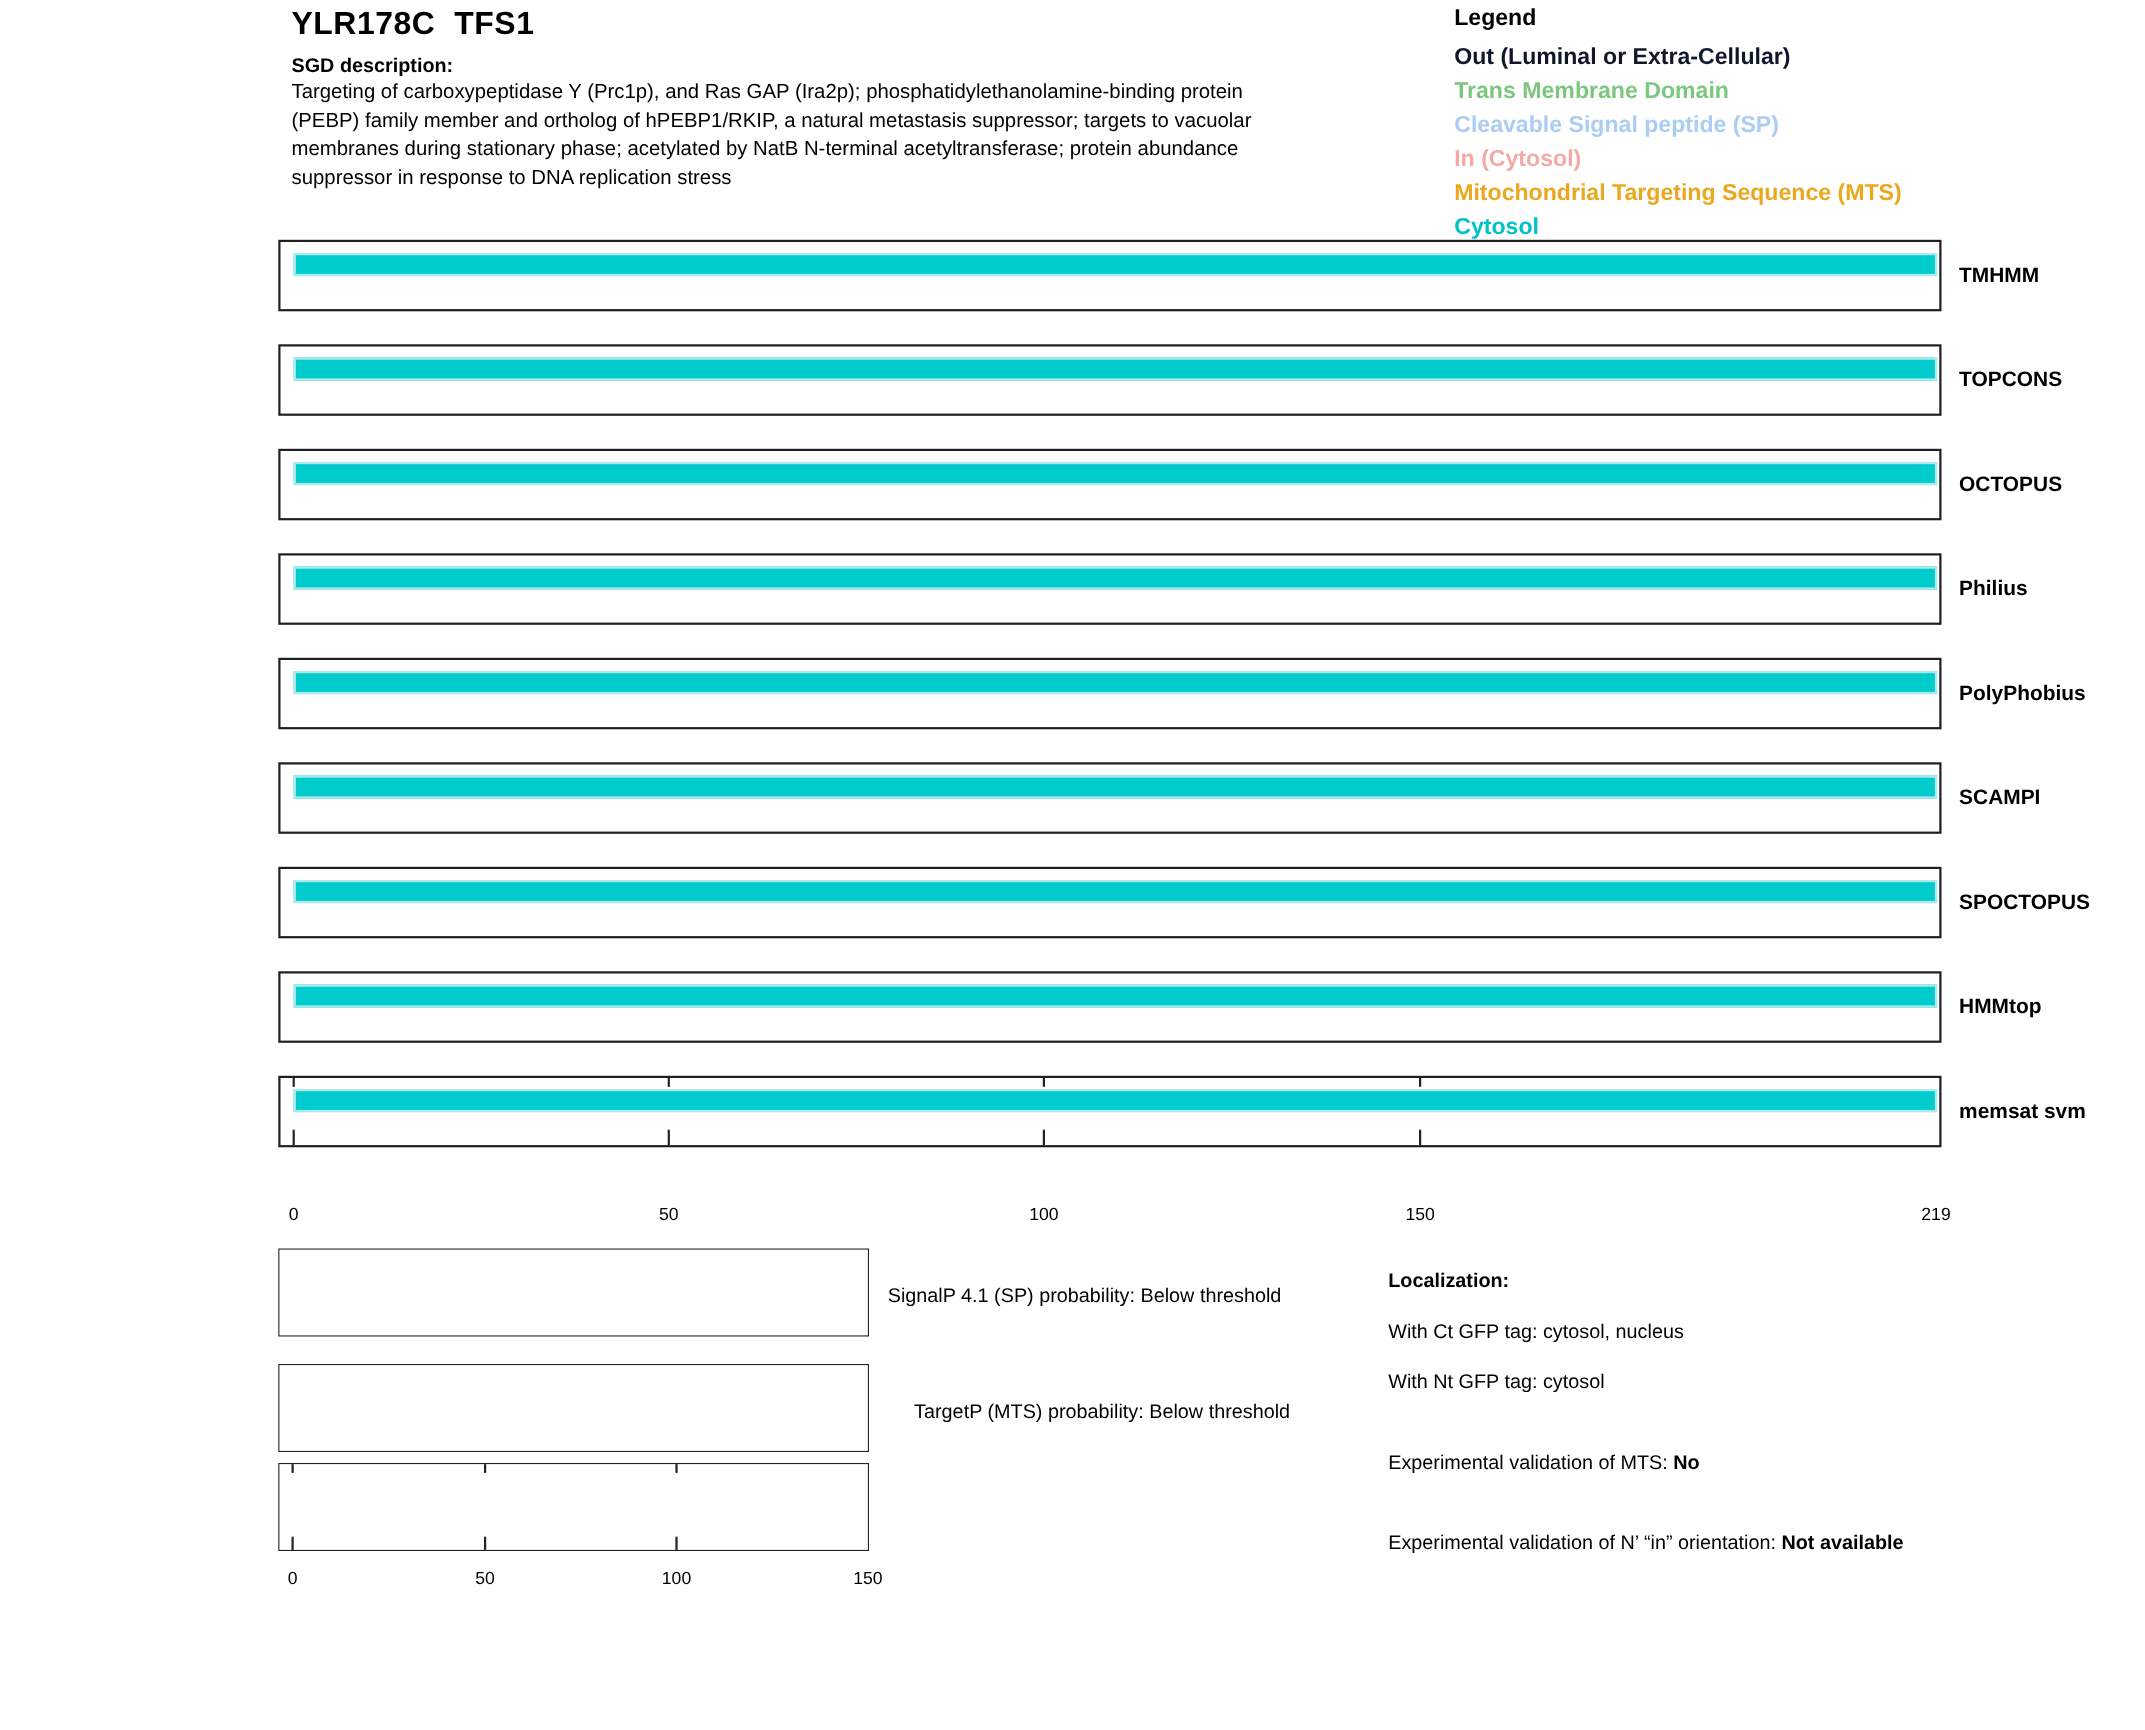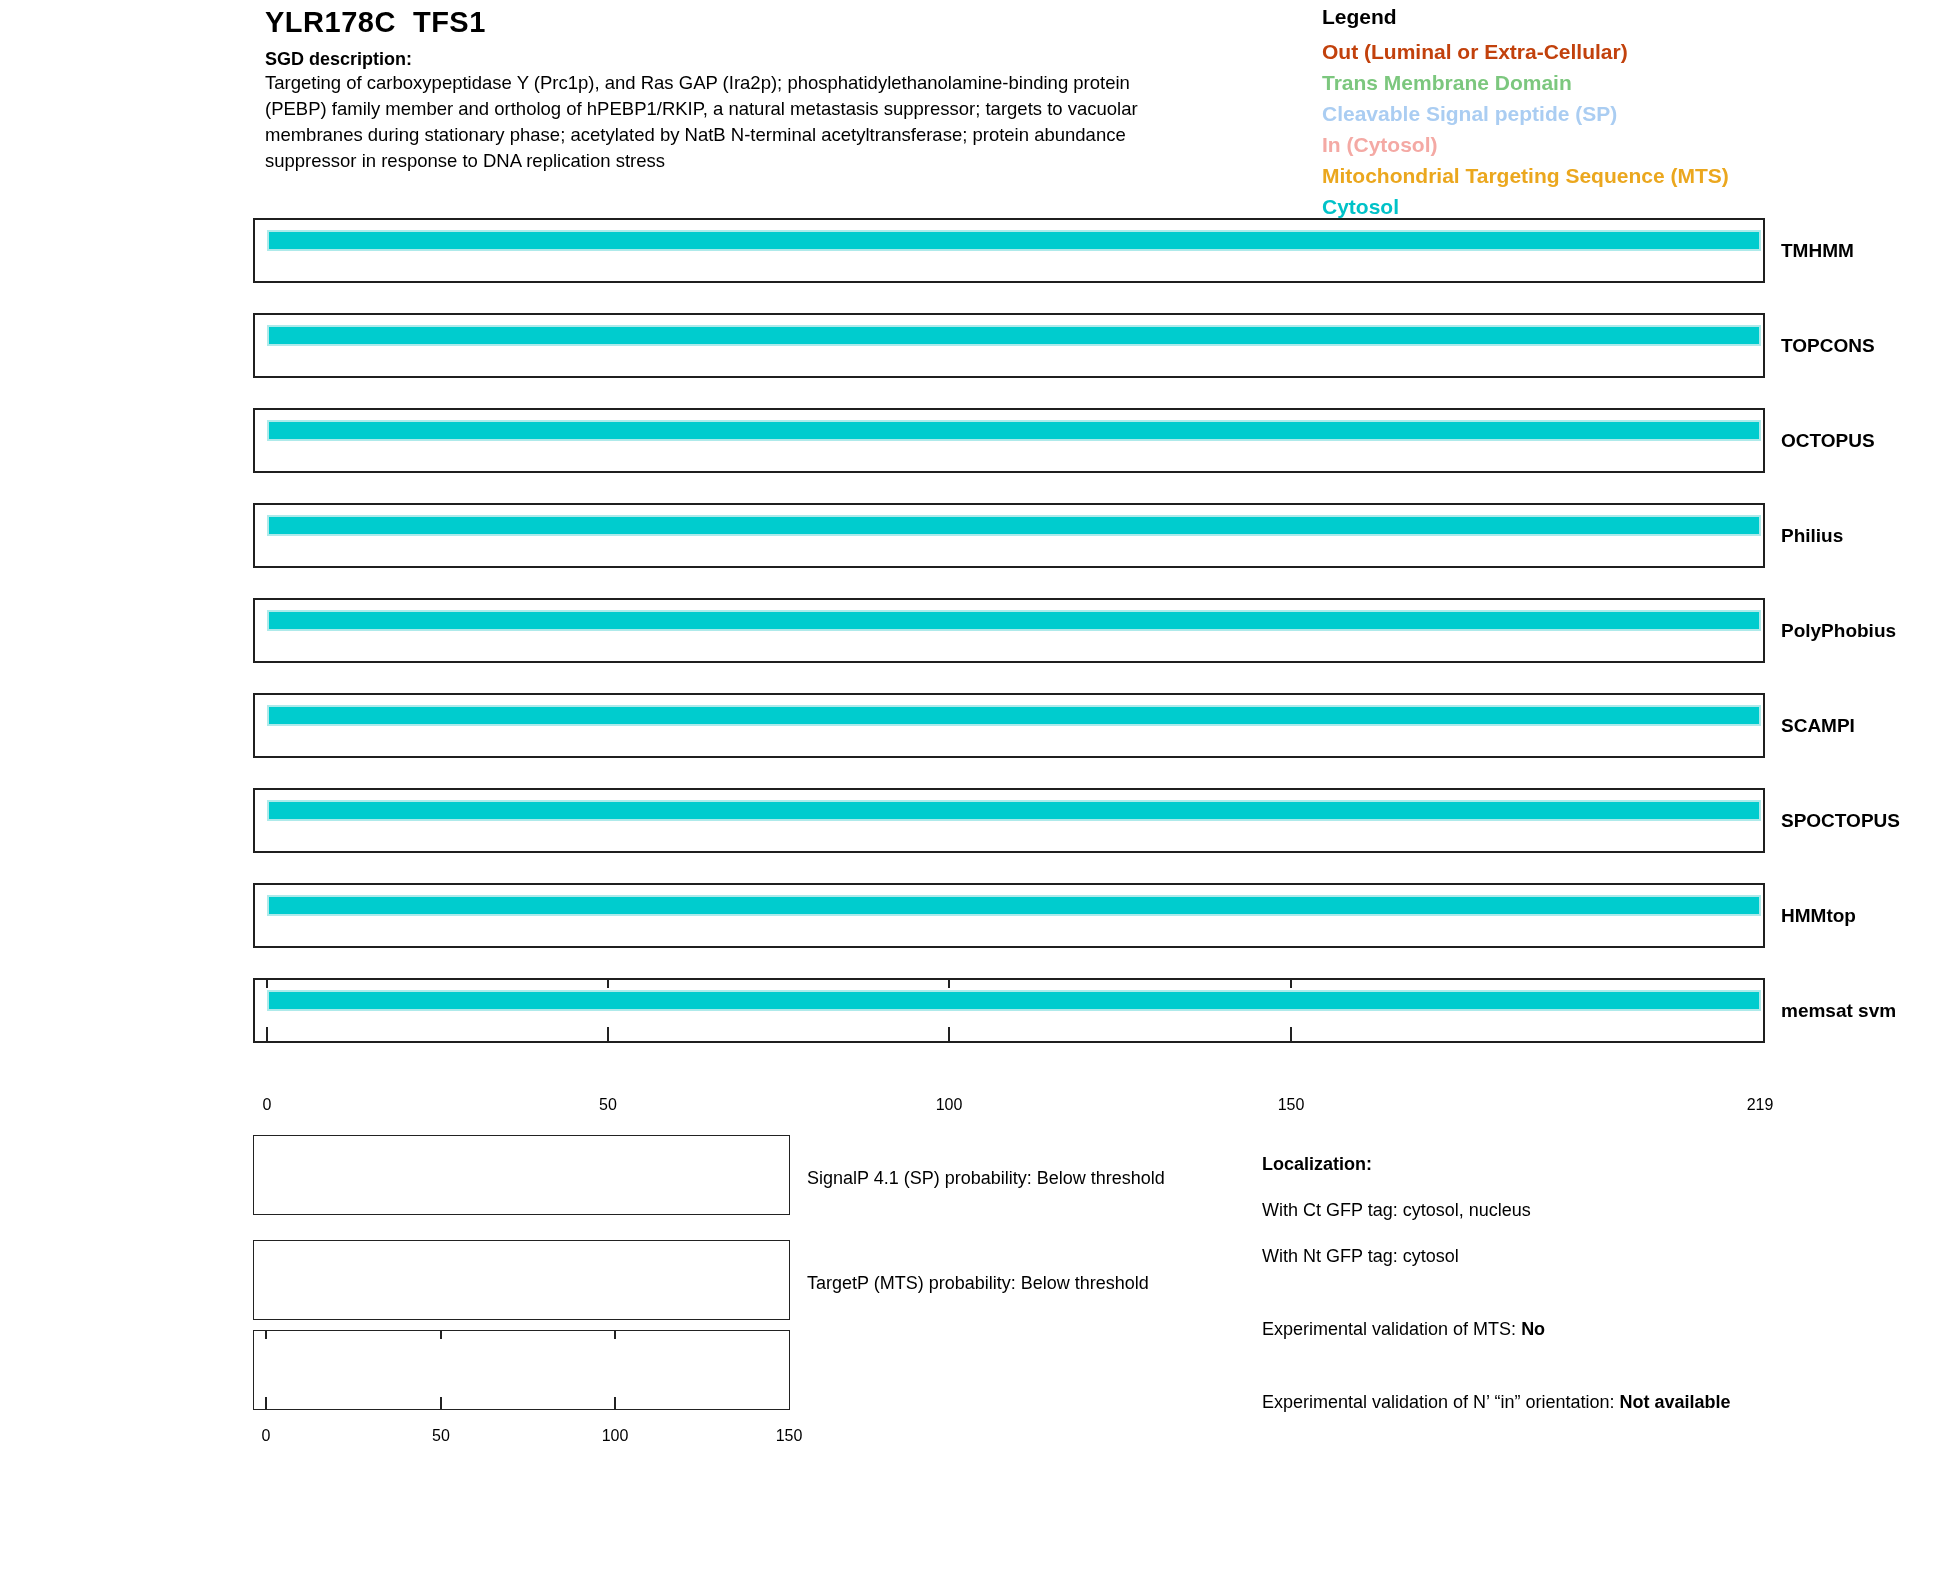--- a/index.html
+++ b/index.html
@@ -29,21 +29,21 @@
   
   .axis-main{position:absolute;left:253px;top:1096px;width:1512px;height:22px;font-size:16px;}
   .axis-main span,.axis-lower span{position:absolute;transform:translateX(-50%);white-space:nowrap;}
   
   .mini-box{position:absolute;left:253px;width:537px;height:80px;border:1.5px solid #222;box-sizing:border-box;background:#fff;}
   #box-signalp{top:1135px;}
   #box-targetp{top:1240px;}
   #box-mitofates{top:1330px;}
   .mini-label{position:absolute;left:807px;font-size:18px;line-height:30px;}
   #lbl-signalp{top:1163px;}
-  #lbl-targetp{top:1268px;}
+  #lbl-targetp{top:1268px;margin-left:24px;}
   #lbl-mitofates{top:1345px;width:340px;}
   .axis-lower{position:absolute;left:253px;top:1427px;width:537px;height:22px;font-size:16px;}
   
   .info{position:absolute;left:1262px;top:1152px;width:500px;font-size:18px;}
   .info-line{margin-bottom:21px;line-height:25px;}
   .info-title{font-weight:bold;}
   .info-gap{height:27px;}
   .bold{font-weight:bold;}
   .orient{line-height:37px;margin-top:-6px;}
 </style>
@@ -56,21 +56,21 @@
   <div class="sgd-label">SGD description:</div>
   <div class="desc">
     <div>Targeting of carboxypeptidase Y (Prc1p), and Ras GAP (Ira2p); phosphatidylethanolamine-binding protein</div>
     <div>(PEBP) family member and ortholog of hPEBP1/RKIP, a natural metastasis suppressor; targets to vacuolar</div>
     <div>membranes during stationary phase; acetylated by NatB N-terminal acetyltransferase; protein abundance</div>
     <div>suppressor in response to DNA replication stress</div>
   </div>
 
   <div class="legend">
     <div class="legend-title">Legend</div>
-    <div class="legend-item" style="color: #c2410c;">Out (Luminal or Extra-Cellular)</div>
+    <div class="legend-item" style="color: #0f172a;">Out (Luminal or Extra-Cellular)</div>
     <div class="legend-item" style="color: rgb(124, 199, 126);">Trans Membrane Domain</div>
     <div class="legend-item" style="color: rgb(170, 205, 242);">Cleavable Signal peptide (SP)</div>
     <div class="legend-item" style="color: rgb(244, 169, 164);">In (Cytosol)</div>
     <div class="legend-item" style="color: rgb(235, 167, 30);">Mitochondrial Targeting Sequence (MTS)</div>
     <div class="legend-item" style="color: rgb(0, 194, 200);">Cytosol</div>
   </div>
 
   <div class="tracks">
 
     <div class="track-row">

